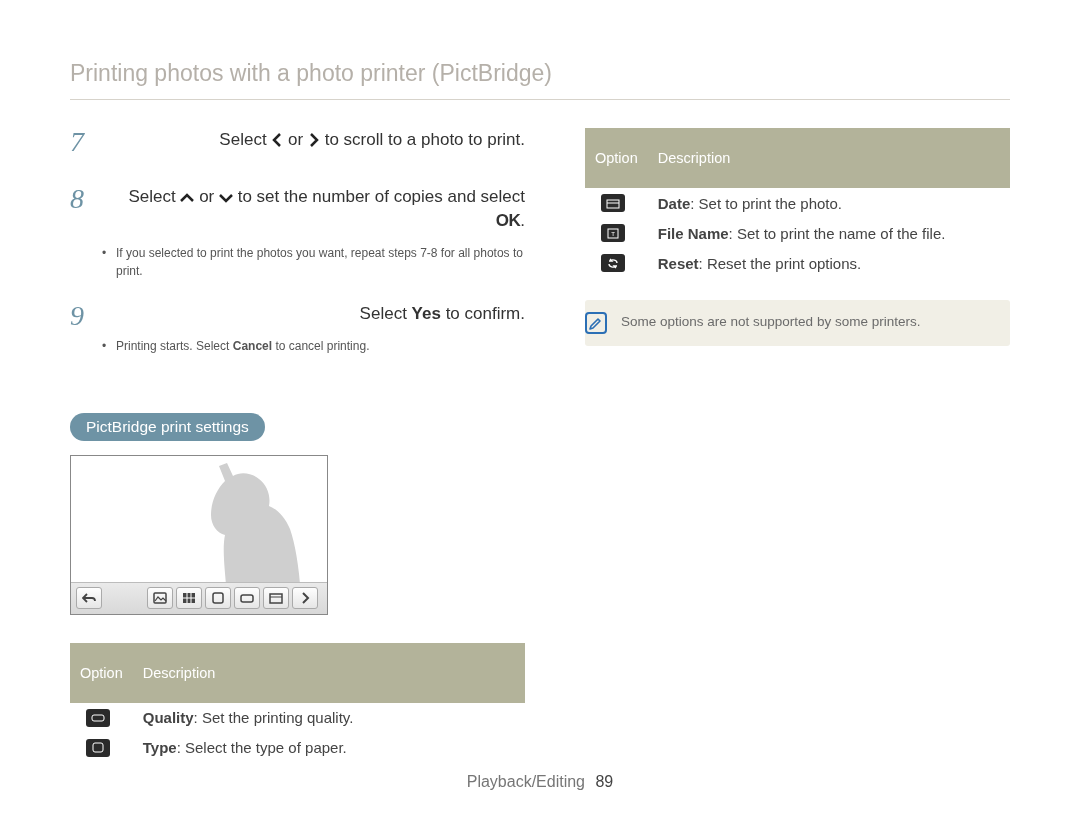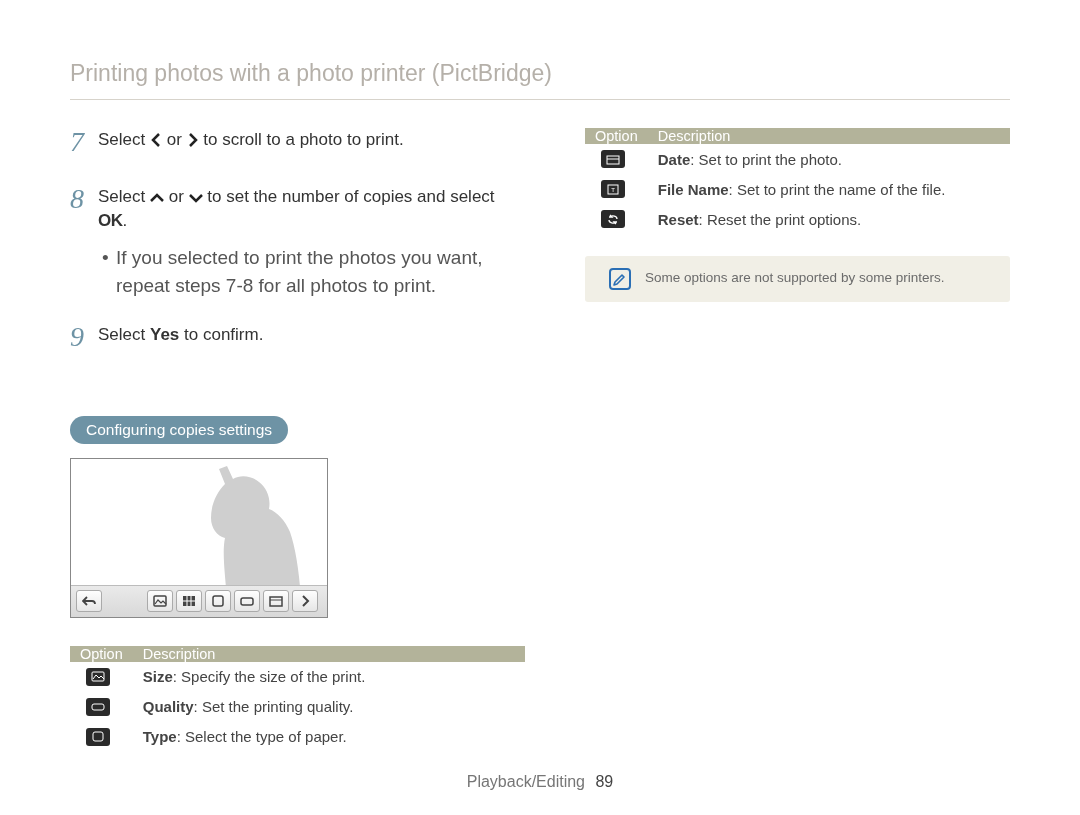--- a/index.html
+++ b/index.html
@@ -36,24 +36,24 @@
   .step-num {
     font-family: "Times New Roman", serif;
     font-style: italic;
     font-size: 28px;
     color: #6e93a5;
     width: 28px;
     flex-shrink: 0;
     line-height: 1;
   }
   .step-body { flex: 1; font-size: 17px; line-height: 1.45; color: #333; }
-  .step-inst { margin-bottom: 10px; }
+  .step-inst { margin-bottom: 10px; text-align: right; }
 
   ul.sub { list-style: none; padding: 0; margin: 6px 0 0 4px; }
-  ul.sub li { position: relative; padding-left: 14px; font-size: 19px; color: #555; line-height: 1.5; }
+  ul.sub li { position: relative; padding-left: 14px; font-size: 12px; color: #555; line-height: 1.5; }
   ul.sub li::before { content: "•"; position: absolute; left: 0; color: #555; }
 
   .pill {
     display: inline-block;
     background: #6e93a5;
     color: #fff;
     font-size: 15.5px;
     padding: 5px 16px;
     border-radius: 14px;
     margin-top: 36px;
@@ -99,21 +99,21 @@
   table.opts {
     border-collapse: collapse;
     width: 100%;
     font-size: 15px;
   }
   table.opts th {
     background: #b3b39a;
     color: #fff;
     font-weight: normal;
     text-align: left;
-    padding: 0 10px;
+    padding: 22px 10px;
     font-size: 14.5px;
   }
   table.opts th:first-child { width: 62px; }
   table.opts td {
     padding: 6px 10px;
     color: #444;
     vertical-align: middle;
   }
   table.opts td:first-child { text-align: center; padding-left: 4px; }
   .opt-icon {
@@ -123,21 +123,21 @@
     border-radius: 3px;
     color: #fff;
     font-size: 10px;
   }
 
   .note-box {
     display: flex;
     align-items: flex-start;
     gap: 14px;
     background: #f1efe6;
-    padding: 12px 24px;
+    padding: 12px 0;
     border-radius: 3px;
     margin-top: 22px;
   }
   .note-icon {
     width: 22px; height: 22px;
     border: 2px solid #2b6fb5;
     border-radius: 4px;
     display: flex; align-items: center; justify-content: center;
     flex-shrink: 0;
   }
@@ -207,24 +207,29 @@
       </div>
 
       <div class="step">
         <div class="step-num">9</div>
         <div class="step-body">
           <div class="step-inst">
             <span>Select </span>
             <span class="bold-word">Yes</span>
             <span> to confirm.</span>
           </div>
-        </div>
-      </div>
-
-      <div class="pill">Configuring copies settings</div>
+          <ul class="sub">
+              <li>
+            <span>Printing starts. Select </span><span class="bold-word">Cancel</span><span> to cancel printing.</span>
+          </li>
+            </ul>
+        </div>
+      </div>
+
+      <div class="pill">PictBridge print settings</div>
 
       <div class="screenshot">
         <svg class="silhouette" width="150" height="140" viewBox="0 0 150 140">
           <path fill="#cfcfcf" d="M58 20 L52 5 L60 2 L66 15 C74 10 85 12 92 18 C100 24 104 35 102 45 C110 48 118 56 123 68 C128 82 132 105 134 135 L60 135 C58 110 55 88 58 74 C50 72 44 64 44 54 C44 40 50 28 58 20 Z"></path>
         </svg>
         <div class="bottom-bar">
           <div class="bb-btn">
             <svg width="14" height="12" viewBox="0 0 14 12">
                 <path d="M5 2 L1 6 L5 10 M1 6 H10 A3 3 0 0 1 13 9" fill="none" stroke="#444" stroke-width="1.8"></path>
               </svg>
@@ -266,29 +271,20 @@
               </svg>
             </div>
         </div>
       </div>
 
       <table class="opts">
         <tbody>
             <tr>
           <th>Option</th>
           <th>Description</th>
-        </tr>
-        <tr>
-          <td><span class="opt-icon">
-                  <svg width="14" height="11">
-                    <rect x="1" y="1" width="12" height="9" rx="1" fill="none" stroke="#fff"></rect>
-                    <path d="M2 8 L5 4 L8 7 L10 5 L13 8" fill="none" stroke="#fff"></path>
-                  </svg>
-                </span></td>
-          <td><span class="bold-word">Size</span><span>: Specify the size of the print.</span></td>
         </tr>
         <tr>
           <td><span class="opt-icon">
                   <svg width="14" height="11">
                     <rect x="1" y="3" width="12" height="6" rx="2" fill="none" stroke="#fff"></rect>
                   </svg>
                 </span></td>
           <td><span class="bold-word">Quality</span><span>: Set the printing quality.</span></td>
         </tr>
         <tr>

